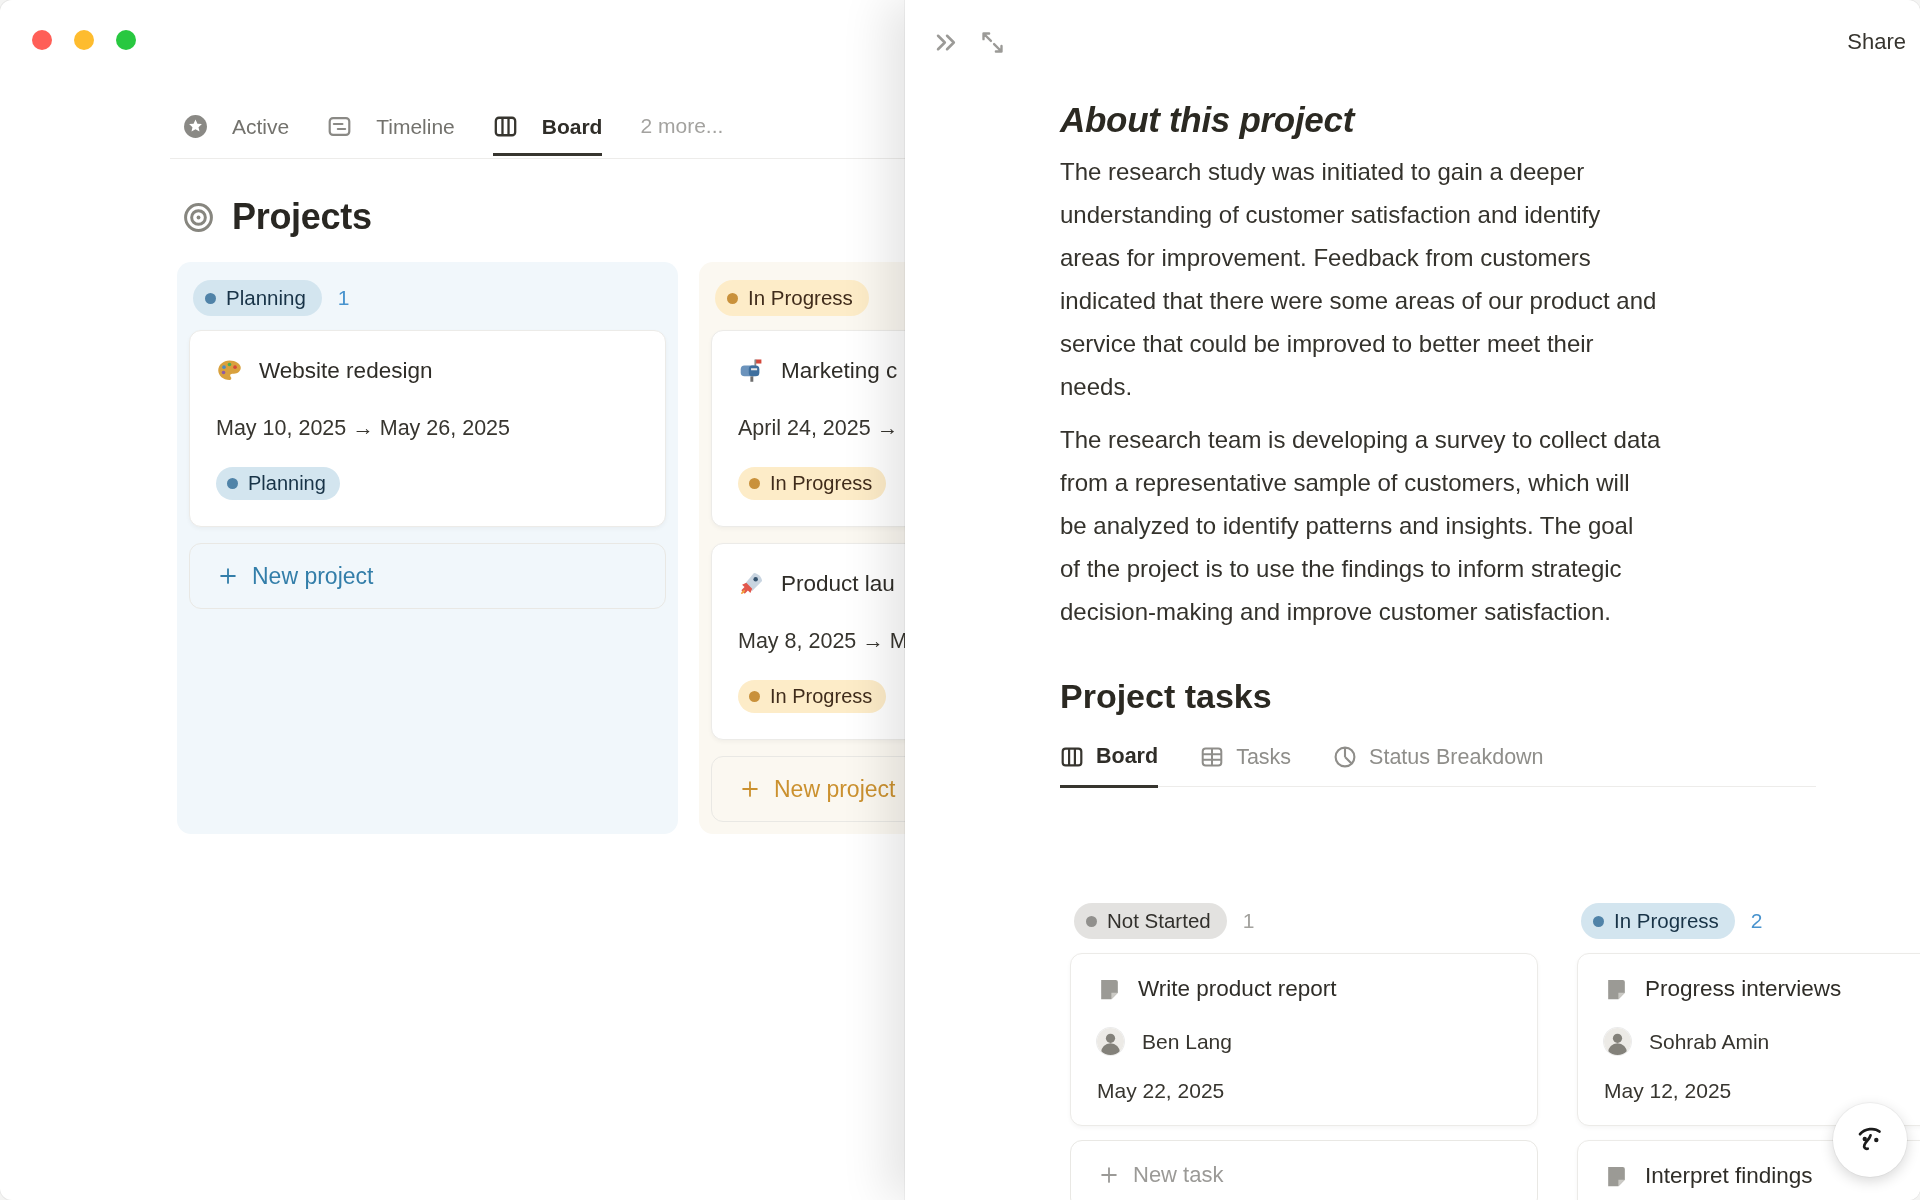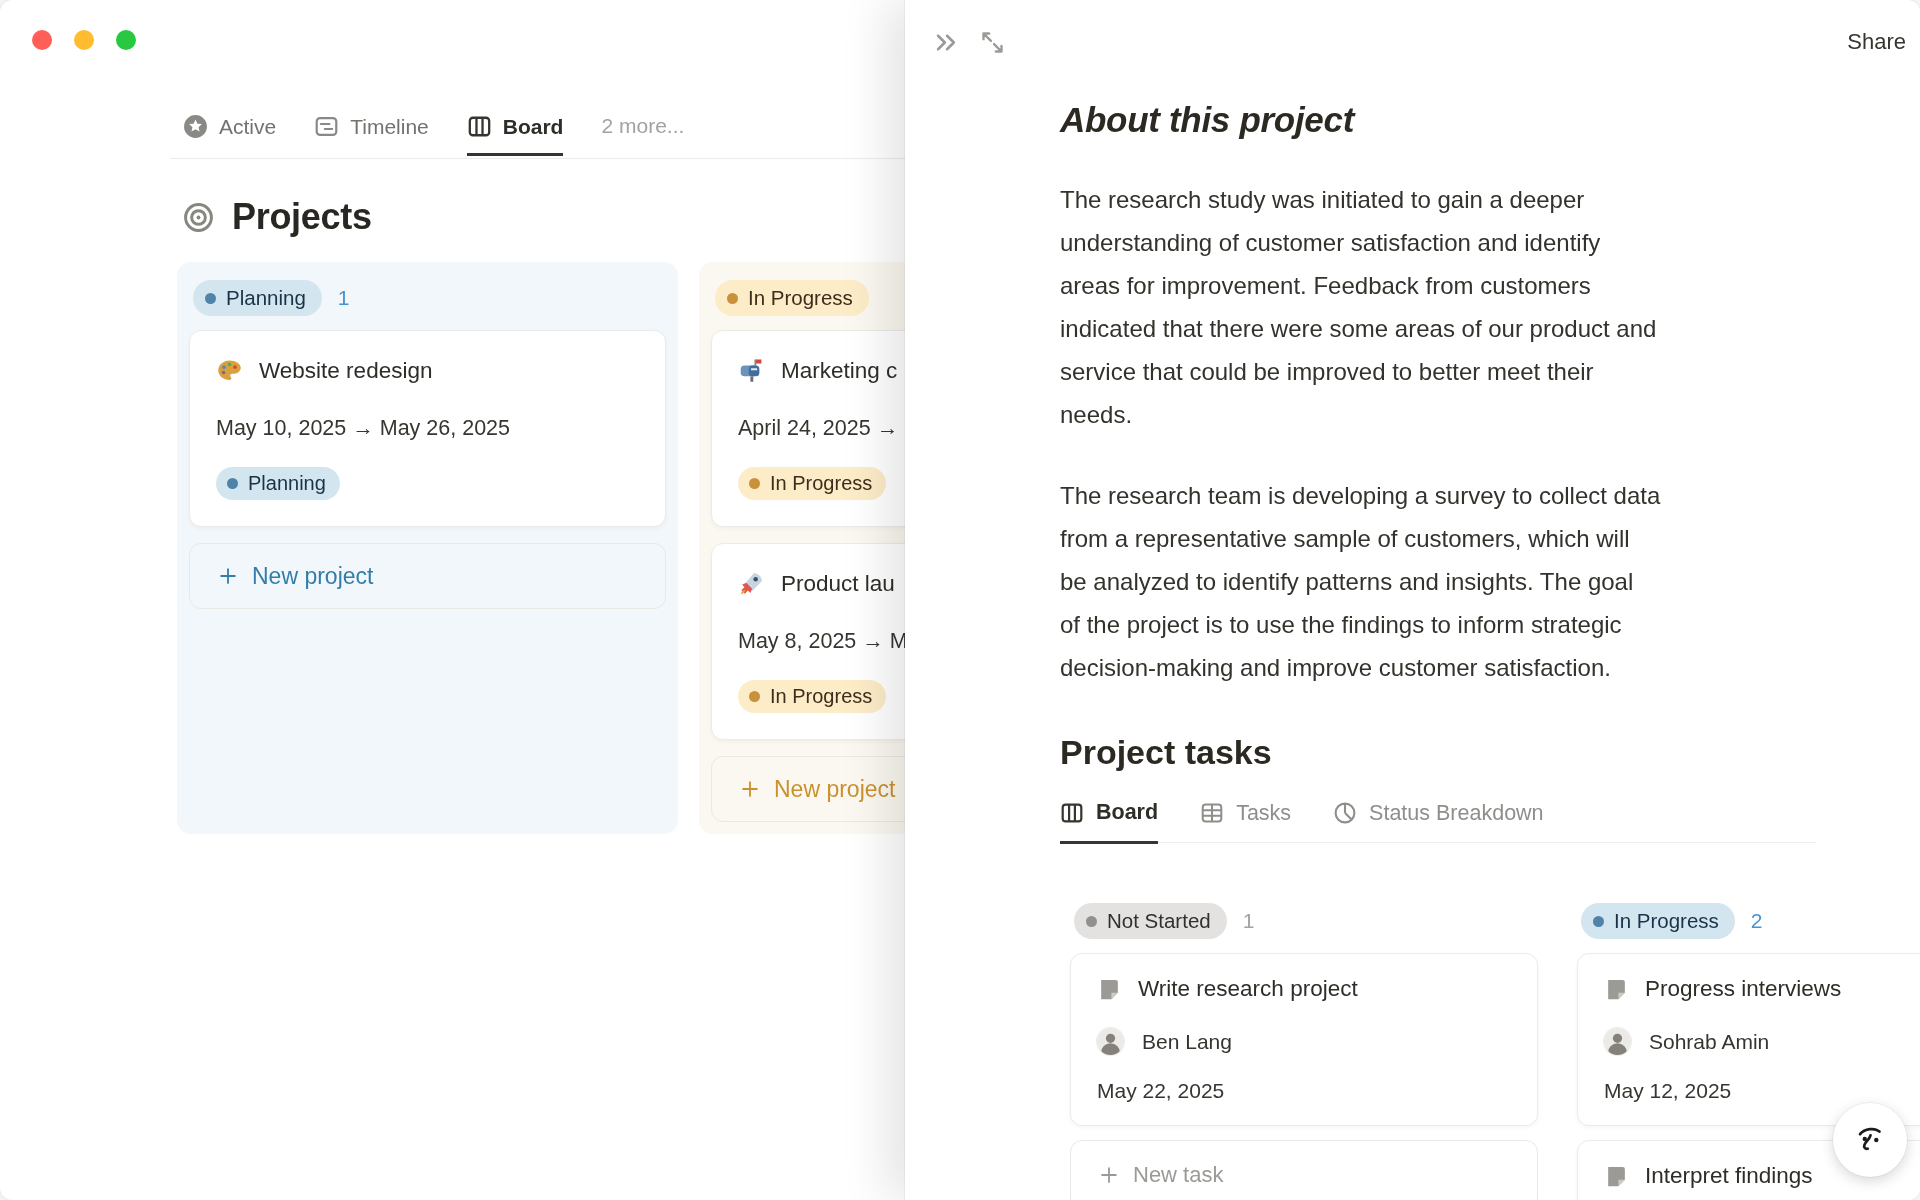--- a/index.html
+++ b/index.html
@@ -9,21 +9,21 @@
           border-radius:12px;box-shadow:0 0 0 1px rgba(0,0,0,0.05);cursor:default;}
 
   
   .traffic{position:absolute;left:32px;top:30px;display:flex;gap:22px;z-index:5;}
   .tl{width:20px;height:20px;border-radius:50%;display:inline-block;cursor:pointer;}
   .tl.red{background:#FF5F57}.tl.yellow{background:#FEBC2E}.tl.green{background:#28C840}
 
   
   .main-tabs{position:absolute;left:183px;top:114px;display:flex;align-items:flex-start;
              gap:38px;font-size:21px;z-index:1;}
-  .tab{display:flex;align-items:center;gap:11px;color:#73726D;padding-bottom:14px;cursor:pointer;}
+  .tab{display:flex;align-items:center;gap:24px;color:#73726D;padding-bottom:14px;cursor:pointer;}
   .tab .ticon{width:25px;height:25px;color:#8A8985;flex:0 0 auto;}
   .tab.active{color:#2F2D28;font-weight:700;border-bottom:3px solid #37352F;margin-bottom:-3px;}
   .tab.active .ticon{color:#37352F;}
   .tab.overflow{color:#A3A29F;}
   .tabs-divider{position:absolute;left:170px;top:158px;width:930px;height:1px;background:#EDECEA;z-index:0;}
 
   .page-title-row{position:absolute;left:183px;top:196px;display:flex;align-items:center;gap:18px;}
   .page-title-row .picon{width:31px;height:31px;color:#87867F;}
   .page-title-row h1{margin:0;font-size:36px;font-weight:700;color:#292722;letter-spacing:-0.3px;}
 
@@ -63,21 +63,21 @@
                  padding:0 34px 0 28px;height:40px;}
   .pt-left{display:flex;align-items:center;gap:19px;color:#9B9A97;}
   .pt-left .i{width:27px;height:27px;cursor:pointer;}
   .pt-spacer{flex:1}
   .pt-right{display:flex;align-items:center;gap:27px;color:#45443F;}
   .share{font-size:22px;color:#37352F;cursor:pointer;}
   .pt-right .i{width:28px;height:28px;cursor:pointer;}
 
   .panel-content{position:absolute;left:155px;top:0;width:756px;}
   .about-title{margin:100px 0 0;font-size:35px;font-weight:700;color:#2B2922;letter-spacing:-0.3px;font-style:italic;}
-  .para{margin:38px 0 0;font-size:24px;line-height:43px;color:#34322C;white-space:pre-line;}
+  .para{margin:10px 0 0;font-size:24px;line-height:43px;color:#34322C;white-space:pre-line;}
   .tasks-title{margin:44px 0 0;font-size:34px;font-weight:700;color:#2B2922;}
   .panel-tabs{display:flex;gap:42px;margin-top:28px;border-bottom:1px solid #EDECEA;font-size:21.5px;}
   .ptab{display:flex;align-items:center;gap:12px;color:#8F8E8A;padding-bottom:16px;cursor:pointer;}
   .ptab .ticon{width:24px;height:24px;}
   .ptab.active{color:#2F2D28;font-weight:700;border-bottom:3px solid #37352F;margin-bottom:-2px;}
   .ptab.active .ticon{color:#37352F;}
 
   .task-board{position:absolute;left:153px;top:885px;display:flex;gap:15px;}
   .tcol{width:492px;border-radius:14px;padding:12px;box-sizing:border-box;height:420px;flex:0 0 auto;}
   .tcard{background:#fff;border:1px solid #ECEBE8;border-radius:12px;
@@ -375,21 +375,21 @@
             <span class="dot gray"></span>
             <span>Not Started</span>
           </span>
           <span class="count gray">1</span>
         </div>
         <div class="tcard">
           <div class="card-title-row">
             <svg class="page-ic">
                 <use href="#sym-page"></use>
               </svg>
-            <span class="card-title">Write research project</span>
+            <span class="card-title">Write product report</span>
           </div>
           <div class="assignee">
             <span class="avatar">
               <svg width="27" height="27" viewBox="0 0 24 24">
                   <use href="#sym-person"></use>
                 </svg>
             </span>
             <span class="assignee-name">Ben Lang</span>
           </div>
           <div class="tdate">May 22, 2025</div>

